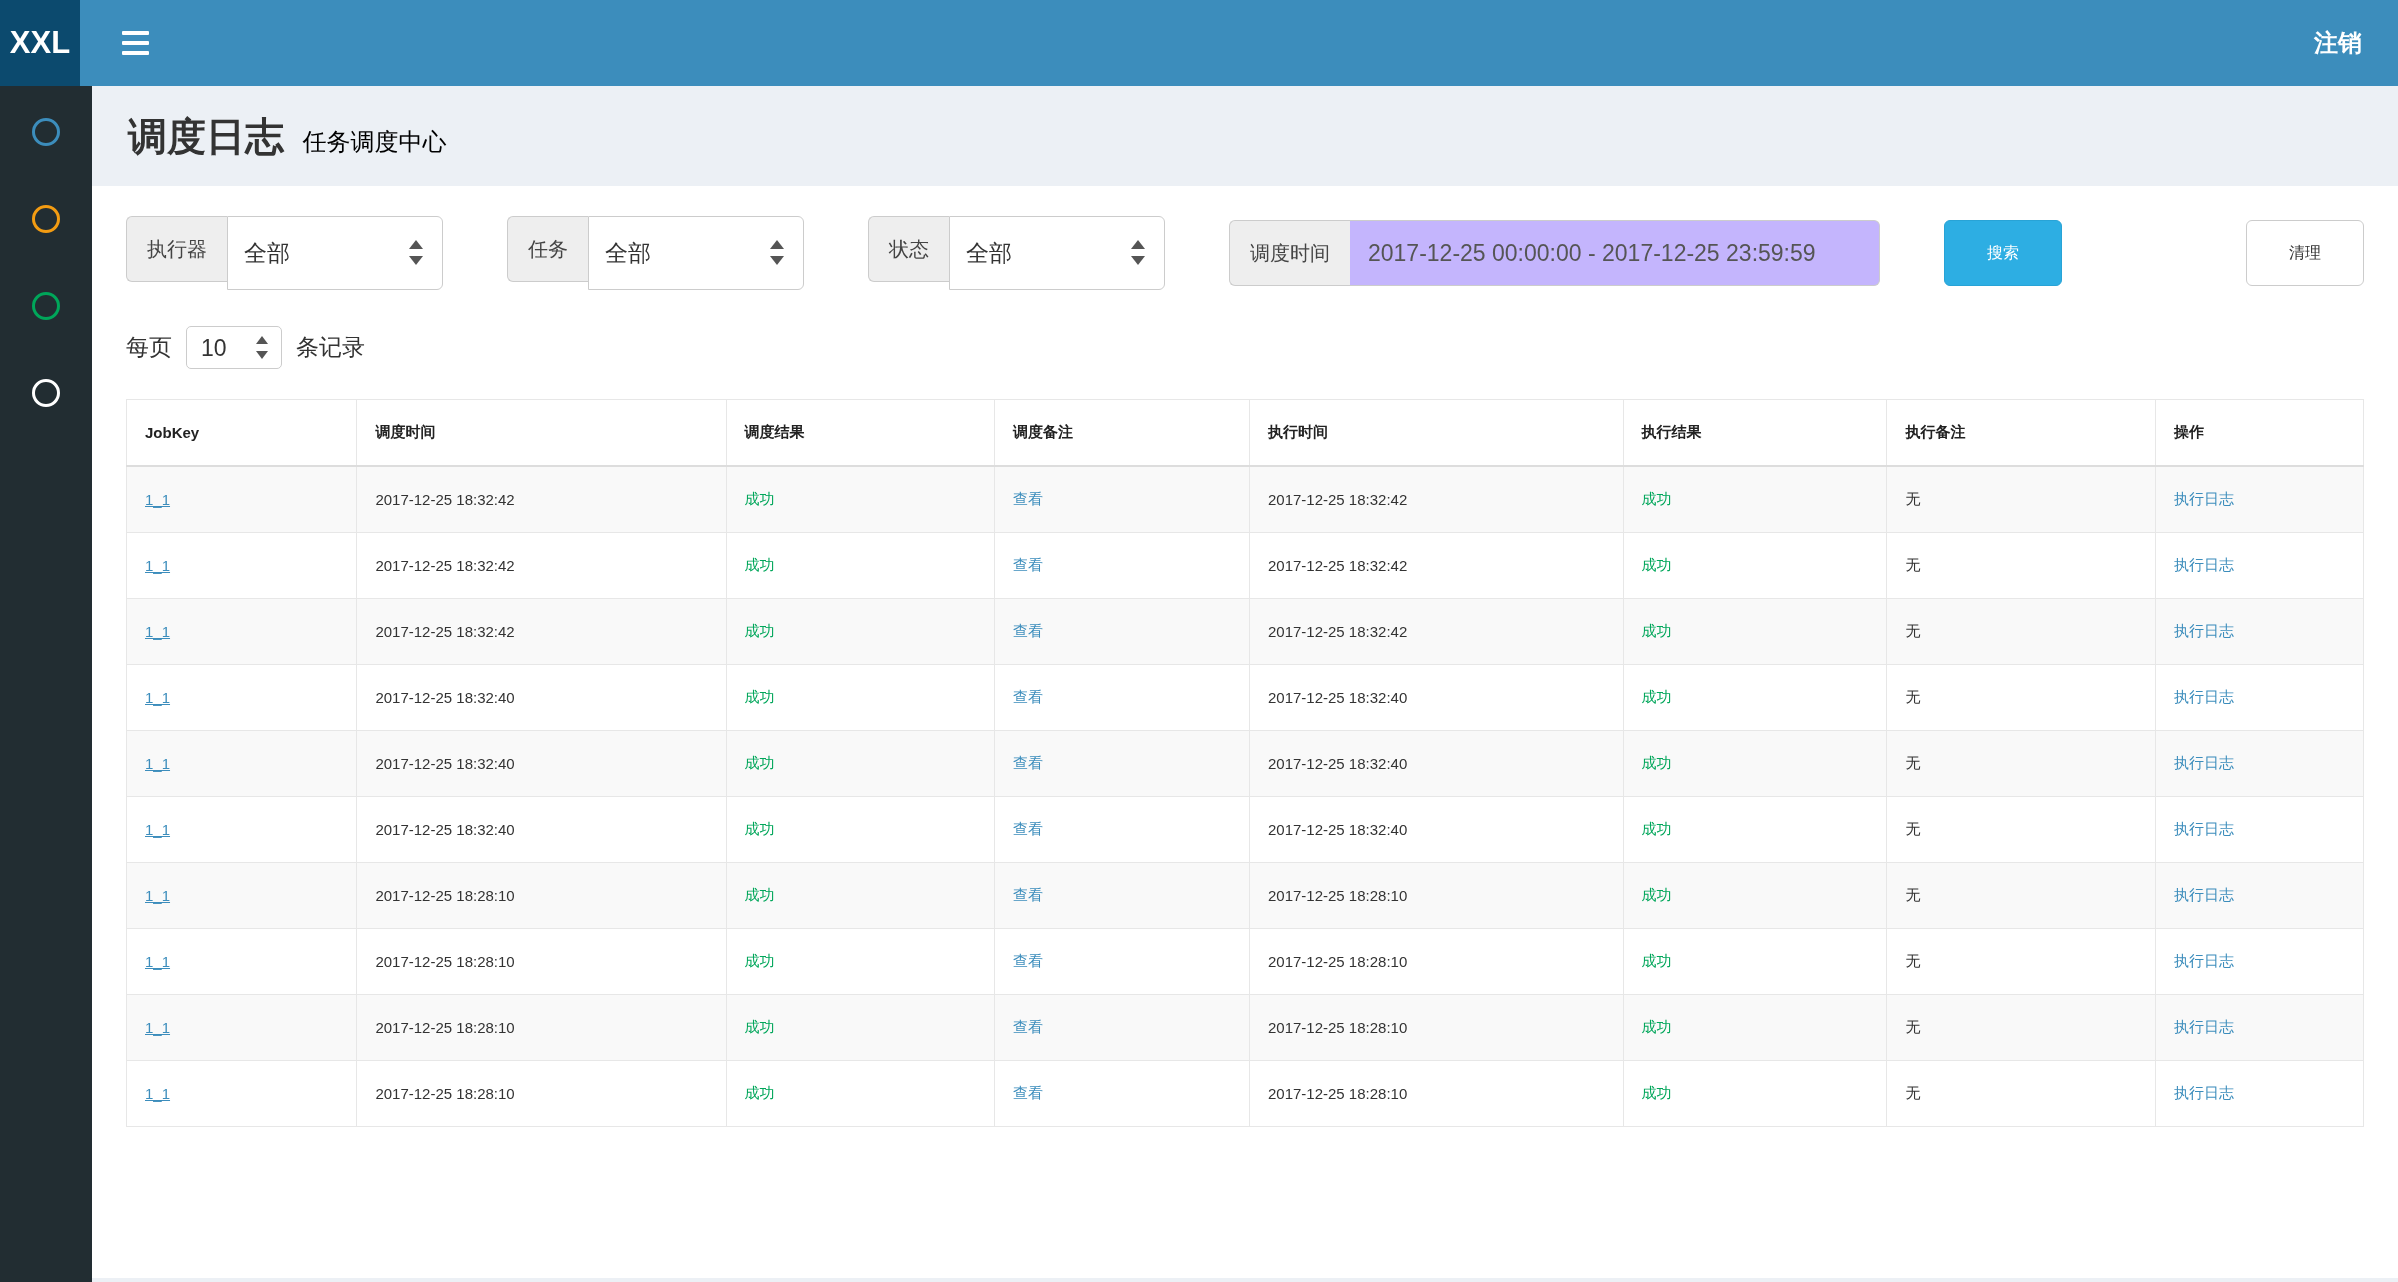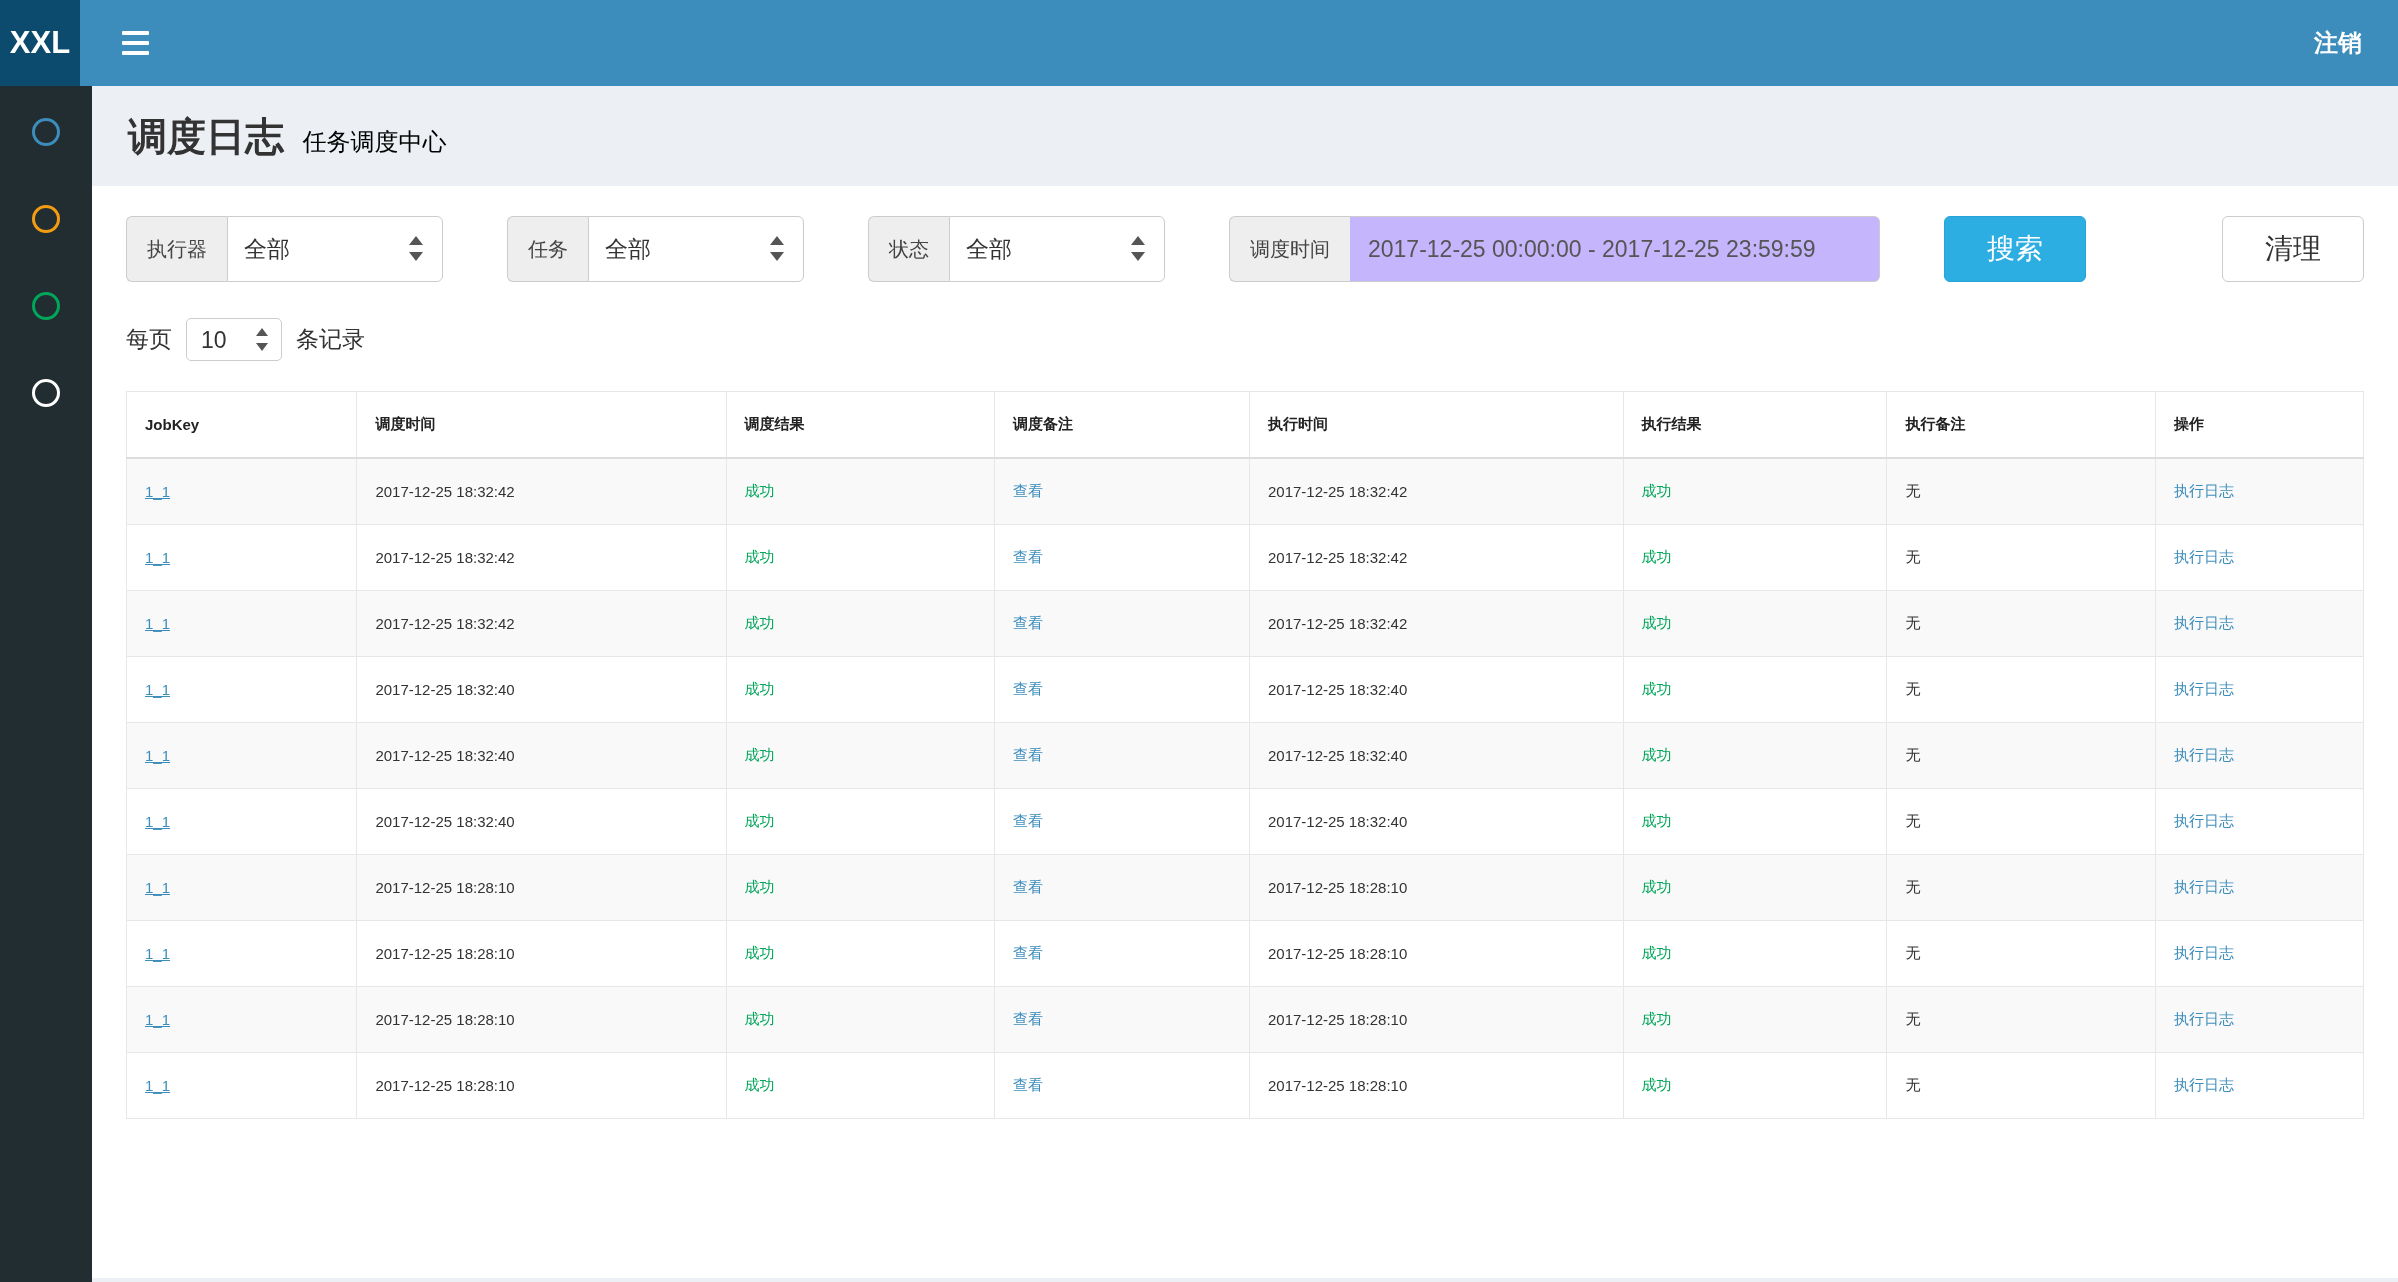--- a/index.html
+++ b/index.html
@@ -69,31 +69,31 @@
     border-left: 7px solid transparent; border-right: 7px solid transparent;
     border-bottom: 9px solid #555; pointer-events: none;
   }
   .select-wrap::after {
     content: ""; position: absolute; right: 20px; top: 50%; margin-top: 3px;
     border-left: 7px solid transparent; border-right: 7px solid transparent;
     border-top: 9px solid #555; pointer-events: none;
   }
   select {
     appearance: none; -webkit-appearance: none; -moz-appearance: none;
-    height: 66px; border: 1px solid #ccc; border-radius: 0 6px 6px 0;
+    height: 74px; border: 1px solid #ccc; border-radius: 0 6px 6px 0;
     background: #fff; font-size: 23px; padding: 0 56px 0 16px; color: #333;
     min-width: 216px; font-family: inherit; cursor: pointer;
   }
   .datetime-input {
     height: 66px; width: 530px; border: 1px solid #ccc; border-left: none;
     border-radius: 0 6px 6px 0; background: #c4b5fd; color: #555;
     font-size: 23px; padding: 0 18px; font-family: inherit;
   }
   .btn {
-    height: 66px; border-radius: 6px; font-size: 28px; font-family: inherit;
+    height: 66px; border-radius: 6px; font-size: 16px; font-family: inherit;
     cursor: pointer; padding: 0 42px;
   }
   .btn-search { background: #2daee3; border: 1px solid #28a3d6; color: #fff; margin-left: 64px; }
   .btn-clear  { background: #fff; border: 1px solid #ccc; color: #333; margin-left: auto; }
 
   
   .pagesize-row { display: flex; align-items: center; margin-top: 36px; font-size: 23px; color: #333; }
   .pagesize-row .select-wrap { margin: 0 14px; }
   .pagesize-row select {
     min-width: 96px; height: 43px; padding: 0 44px 0 14px; border-radius: 5px;

